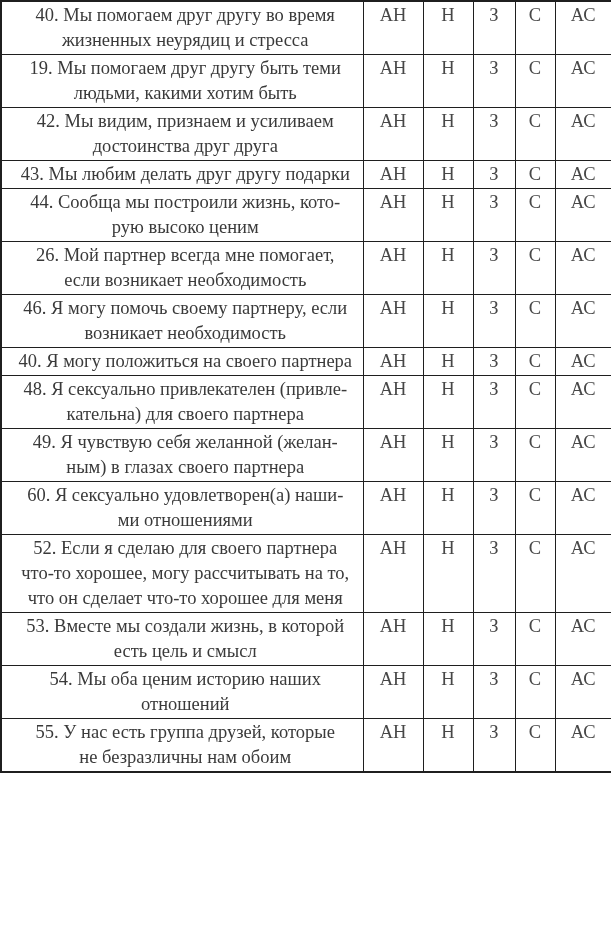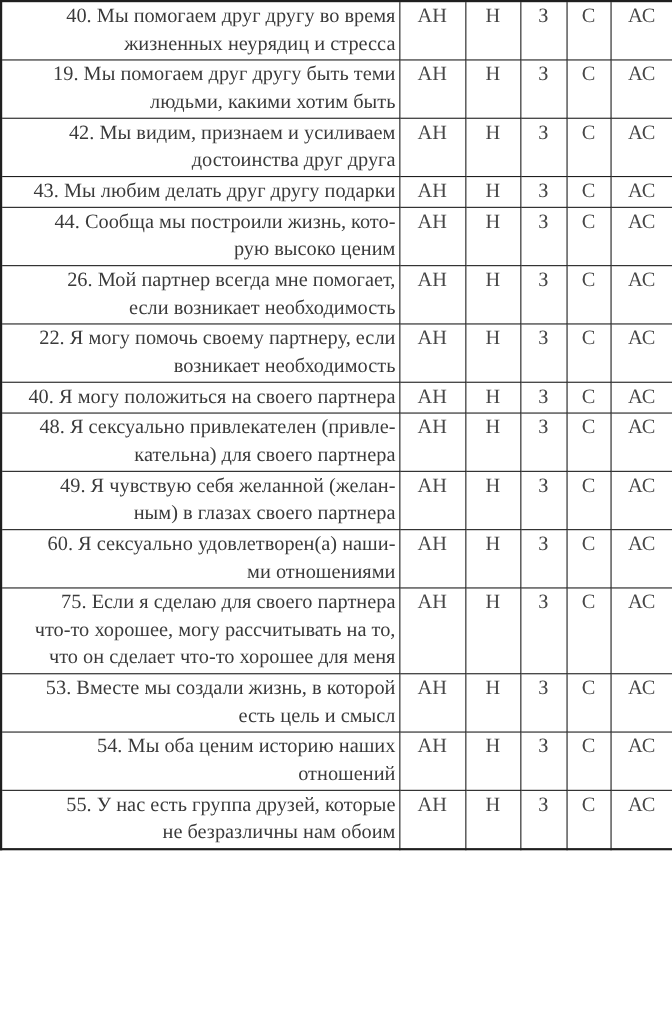--- a/index.html
+++ b/index.html
@@ -29,21 +29,21 @@
   td {
     border: 1px solid var(--border-color);
     vertical-align: top;
     font-size: 18.5px;
     line-height: 25px;
   }
   td.q {
     padding: 1px 3px 1px 9px;
     white-space: pre-line;
     overflow: hidden;
-    text-align: right;
+    text-align: center;
   }
   td.a {
     text-align: center;
     padding: 1px 0;
     color: #474747;
   }
 </style>
 </head>
 <body>
 
@@ -104,21 +104,21 @@
     <tr>
       <td class="q">26. Мой партнер всегда мне помогает,
 если возникает необходимость</td>
       <td class="a">АН</td>
       <td class="a">Н</td>
       <td class="a">З</td>
       <td class="a">С</td>
       <td class="a">АС</td>
     </tr>
     <tr>
-      <td class="q">22. Я могу помочь своему партнеру, если
+      <td class="q">46. Я могу помочь своему партнеру, если
 возникает необходимость</td>
       <td class="a">АН</td>
       <td class="a">Н</td>
       <td class="a">З</td>
       <td class="a">С</td>
       <td class="a">АС</td>
     </tr>
     <tr>
       <td class="q">40. Я могу положиться на своего партнера</td>
       <td class="a">АН</td>
@@ -148,21 +148,21 @@
     <tr>
       <td class="q">60. Я сексуально удовлетворен(а) наши-
 ми отношениями</td>
       <td class="a">АН</td>
       <td class="a">Н</td>
       <td class="a">З</td>
       <td class="a">С</td>
       <td class="a">АС</td>
     </tr>
     <tr>
-      <td class="q">75. Если я сделаю для своего партнера
+      <td class="q">52. Если я сделаю для своего партнера
 что-то хорошее, могу рассчитывать на то,
 что он сделает что-то хорошее для меня</td>
       <td class="a">АН</td>
       <td class="a">Н</td>
       <td class="a">З</td>
       <td class="a">С</td>
       <td class="a">АС</td>
     </tr>
     <tr>
       <td class="q">53. Вместе мы создали жизнь, в которой

